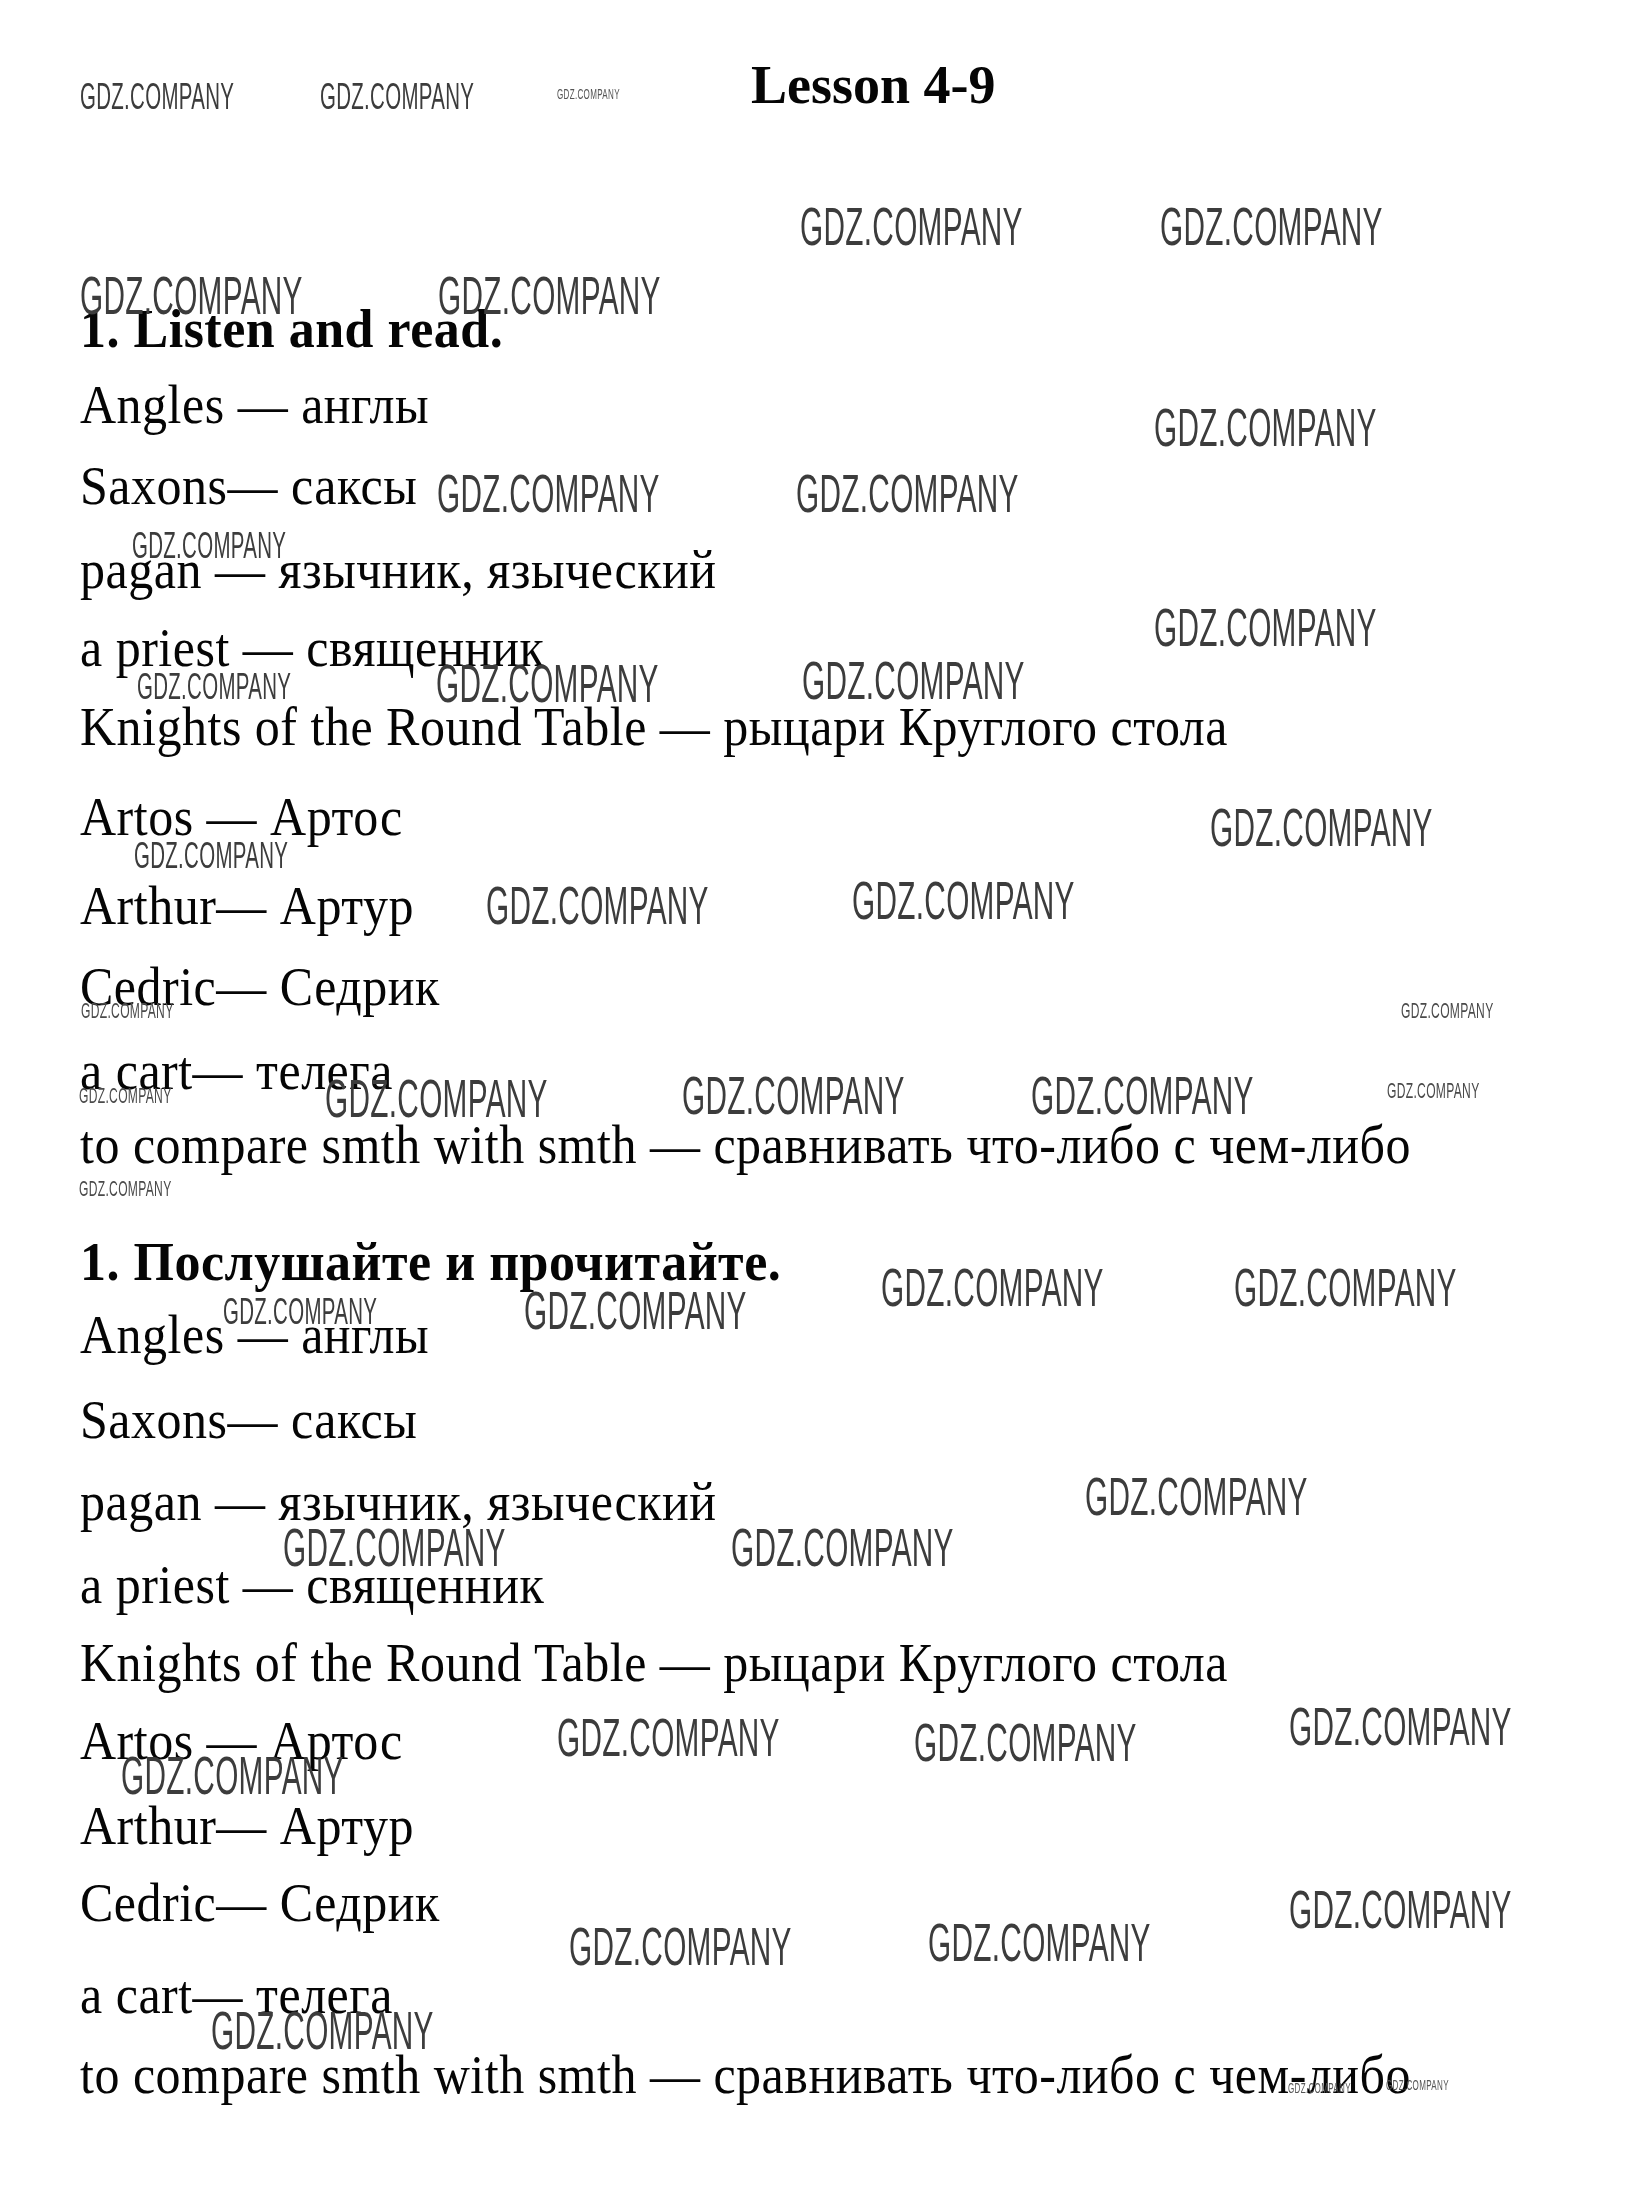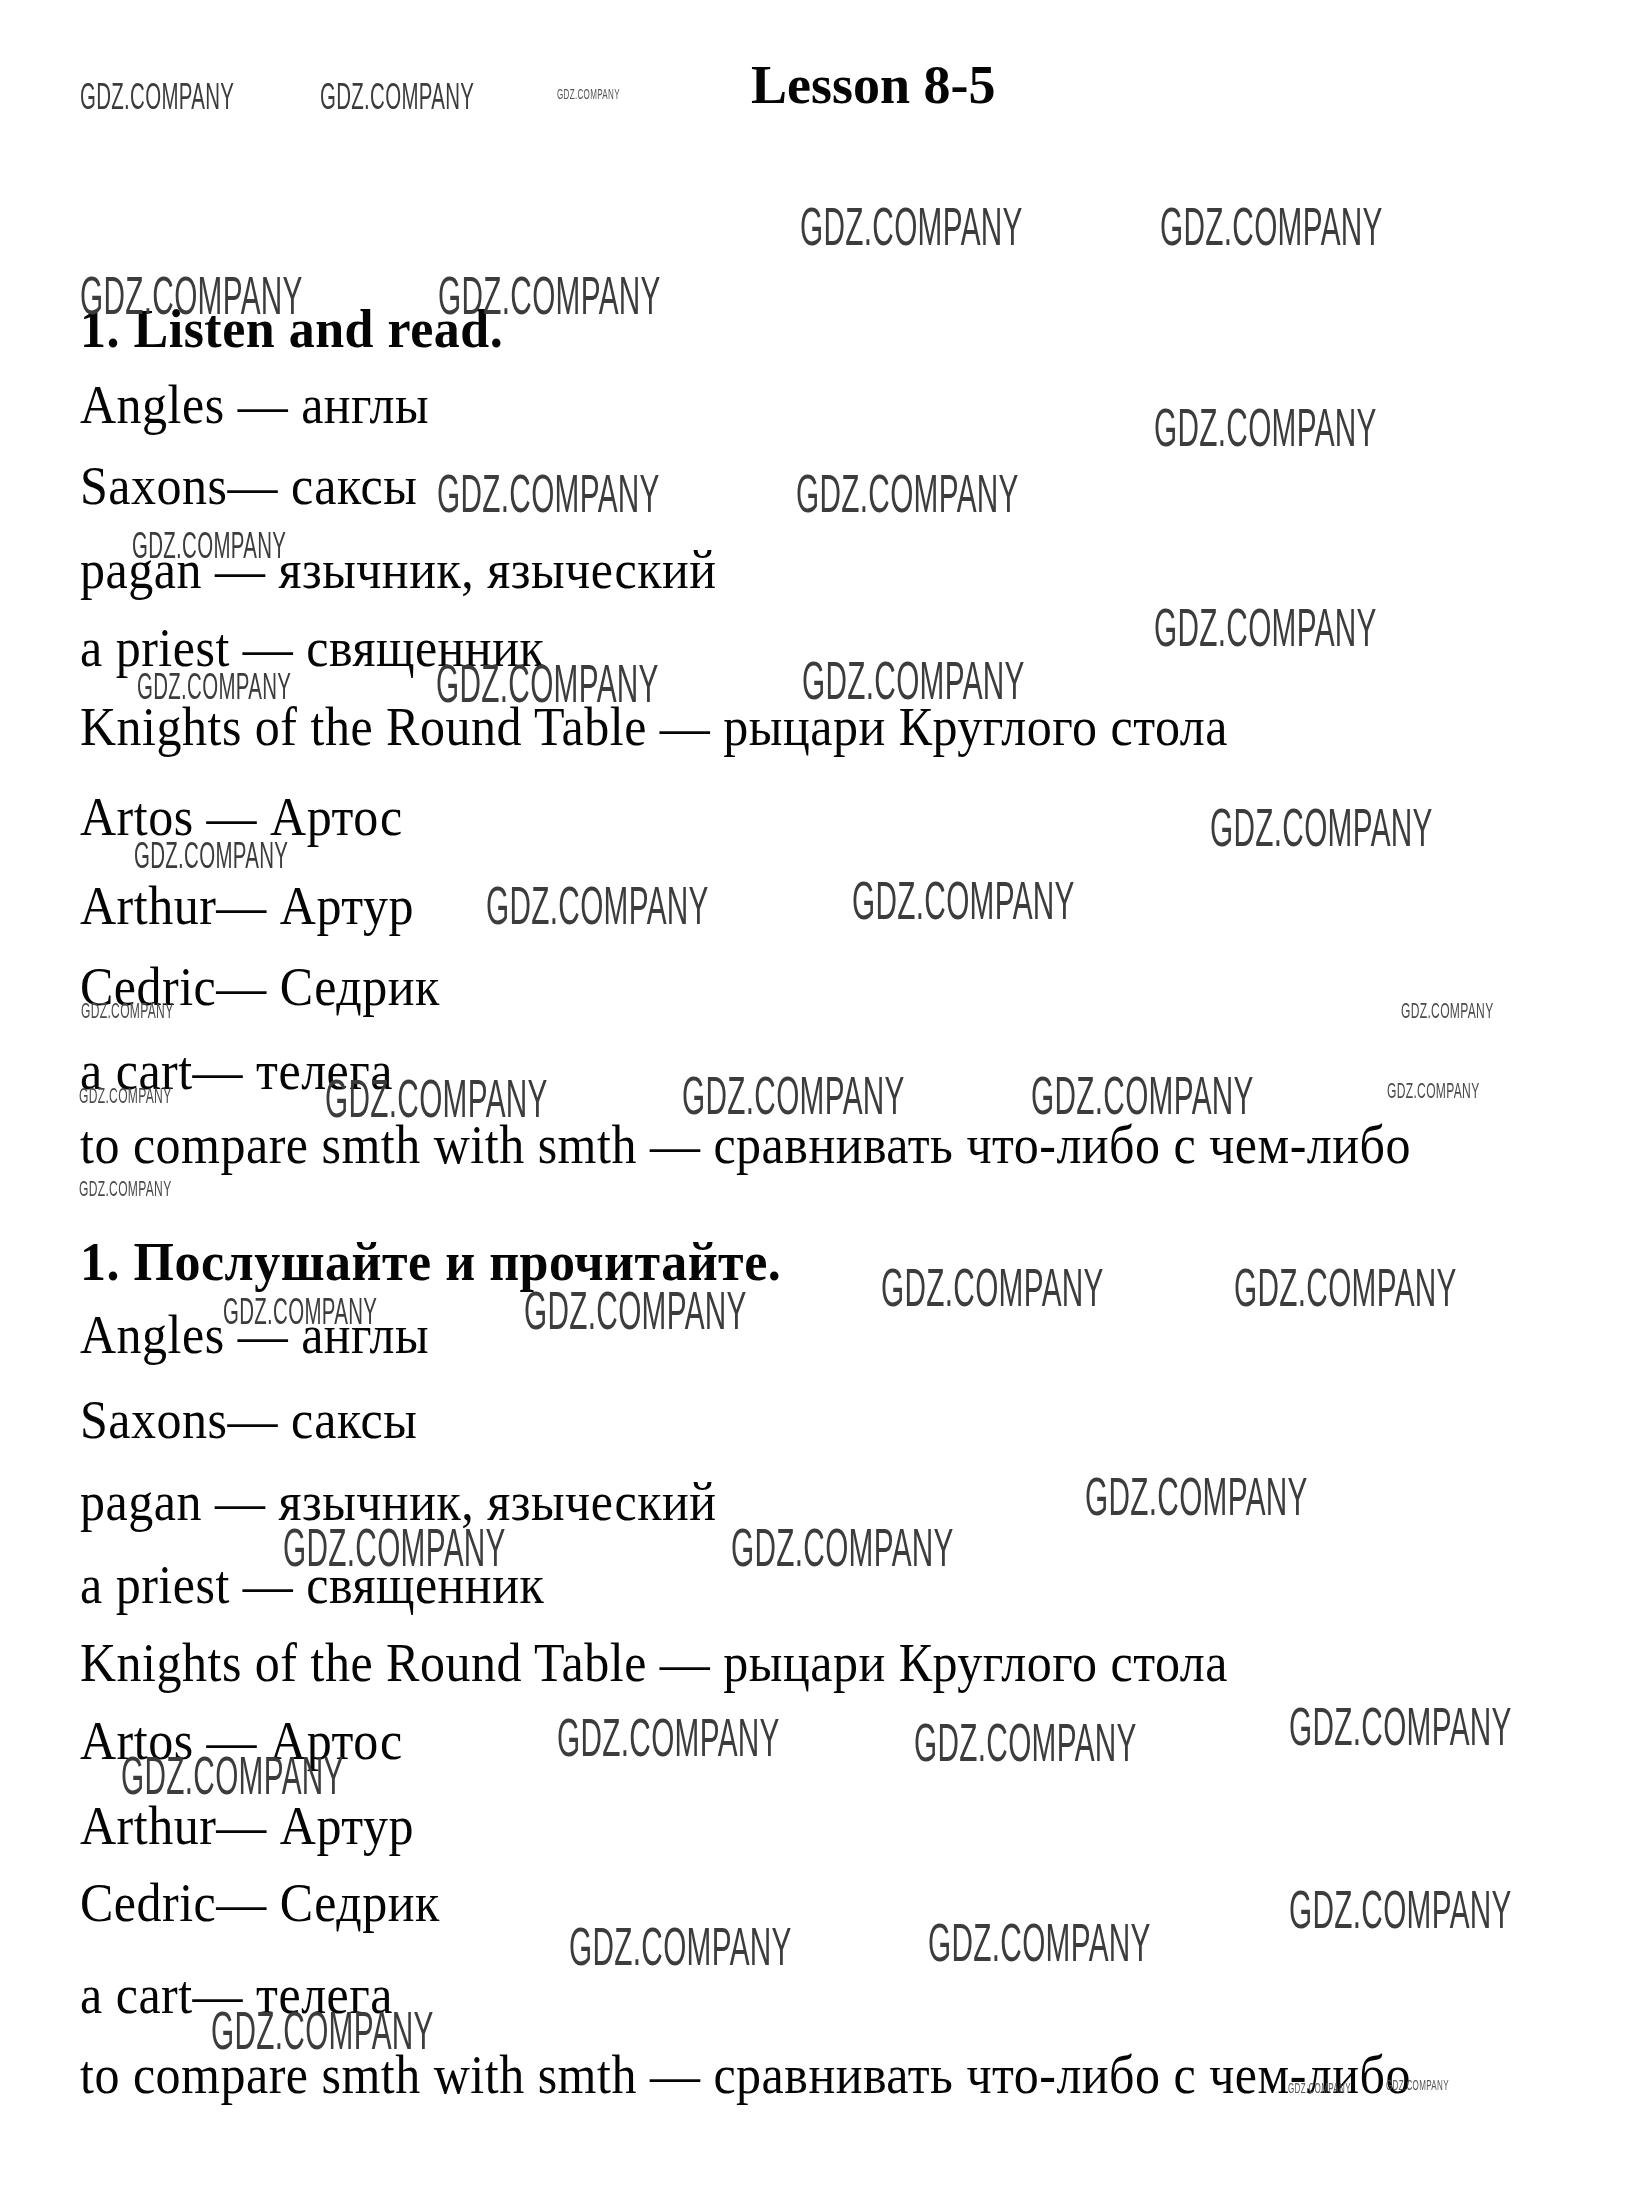--- a/index.html
+++ b/index.html
@@ -62,21 +62,21 @@
   .wm-L  { font-size: 48px; }
   .wm-M  { font-size: 33px; }
   .wm-S  { font-size: 19.5px; color: #4a4a4a; }
   .wm-XS { font-size: 13px; color: #555555; }
 </style>
 </head>
 <body>
 
 <div class="page">
 
-  <div class="doc-title">Lesson 8-5</div>
+  <div class="doc-title">Lesson 4-9</div>
 
   <div class="heading" style="top:301px">1. Listen and read.</div>
   <div class="line" style="top:378px">Angles — англы</div>
   <div class="line" style="top:459px">Saxons— саксы</div>
   <div class="line" style="top:543px">pagan — язычник, языческий</div>
   <div class="line" style="top:621px">a priest — священник</div>
   <div class="line" style="top:700px">Knights of the Round Table — рыцари Круглого стола</div>
   <div class="line" style="top:790px">Artos — Артос</div>
   <div class="line" style="top:879px">Arthur— Артур</div>
   <div class="line" style="top:960px">Cedric— Седрик</div>

